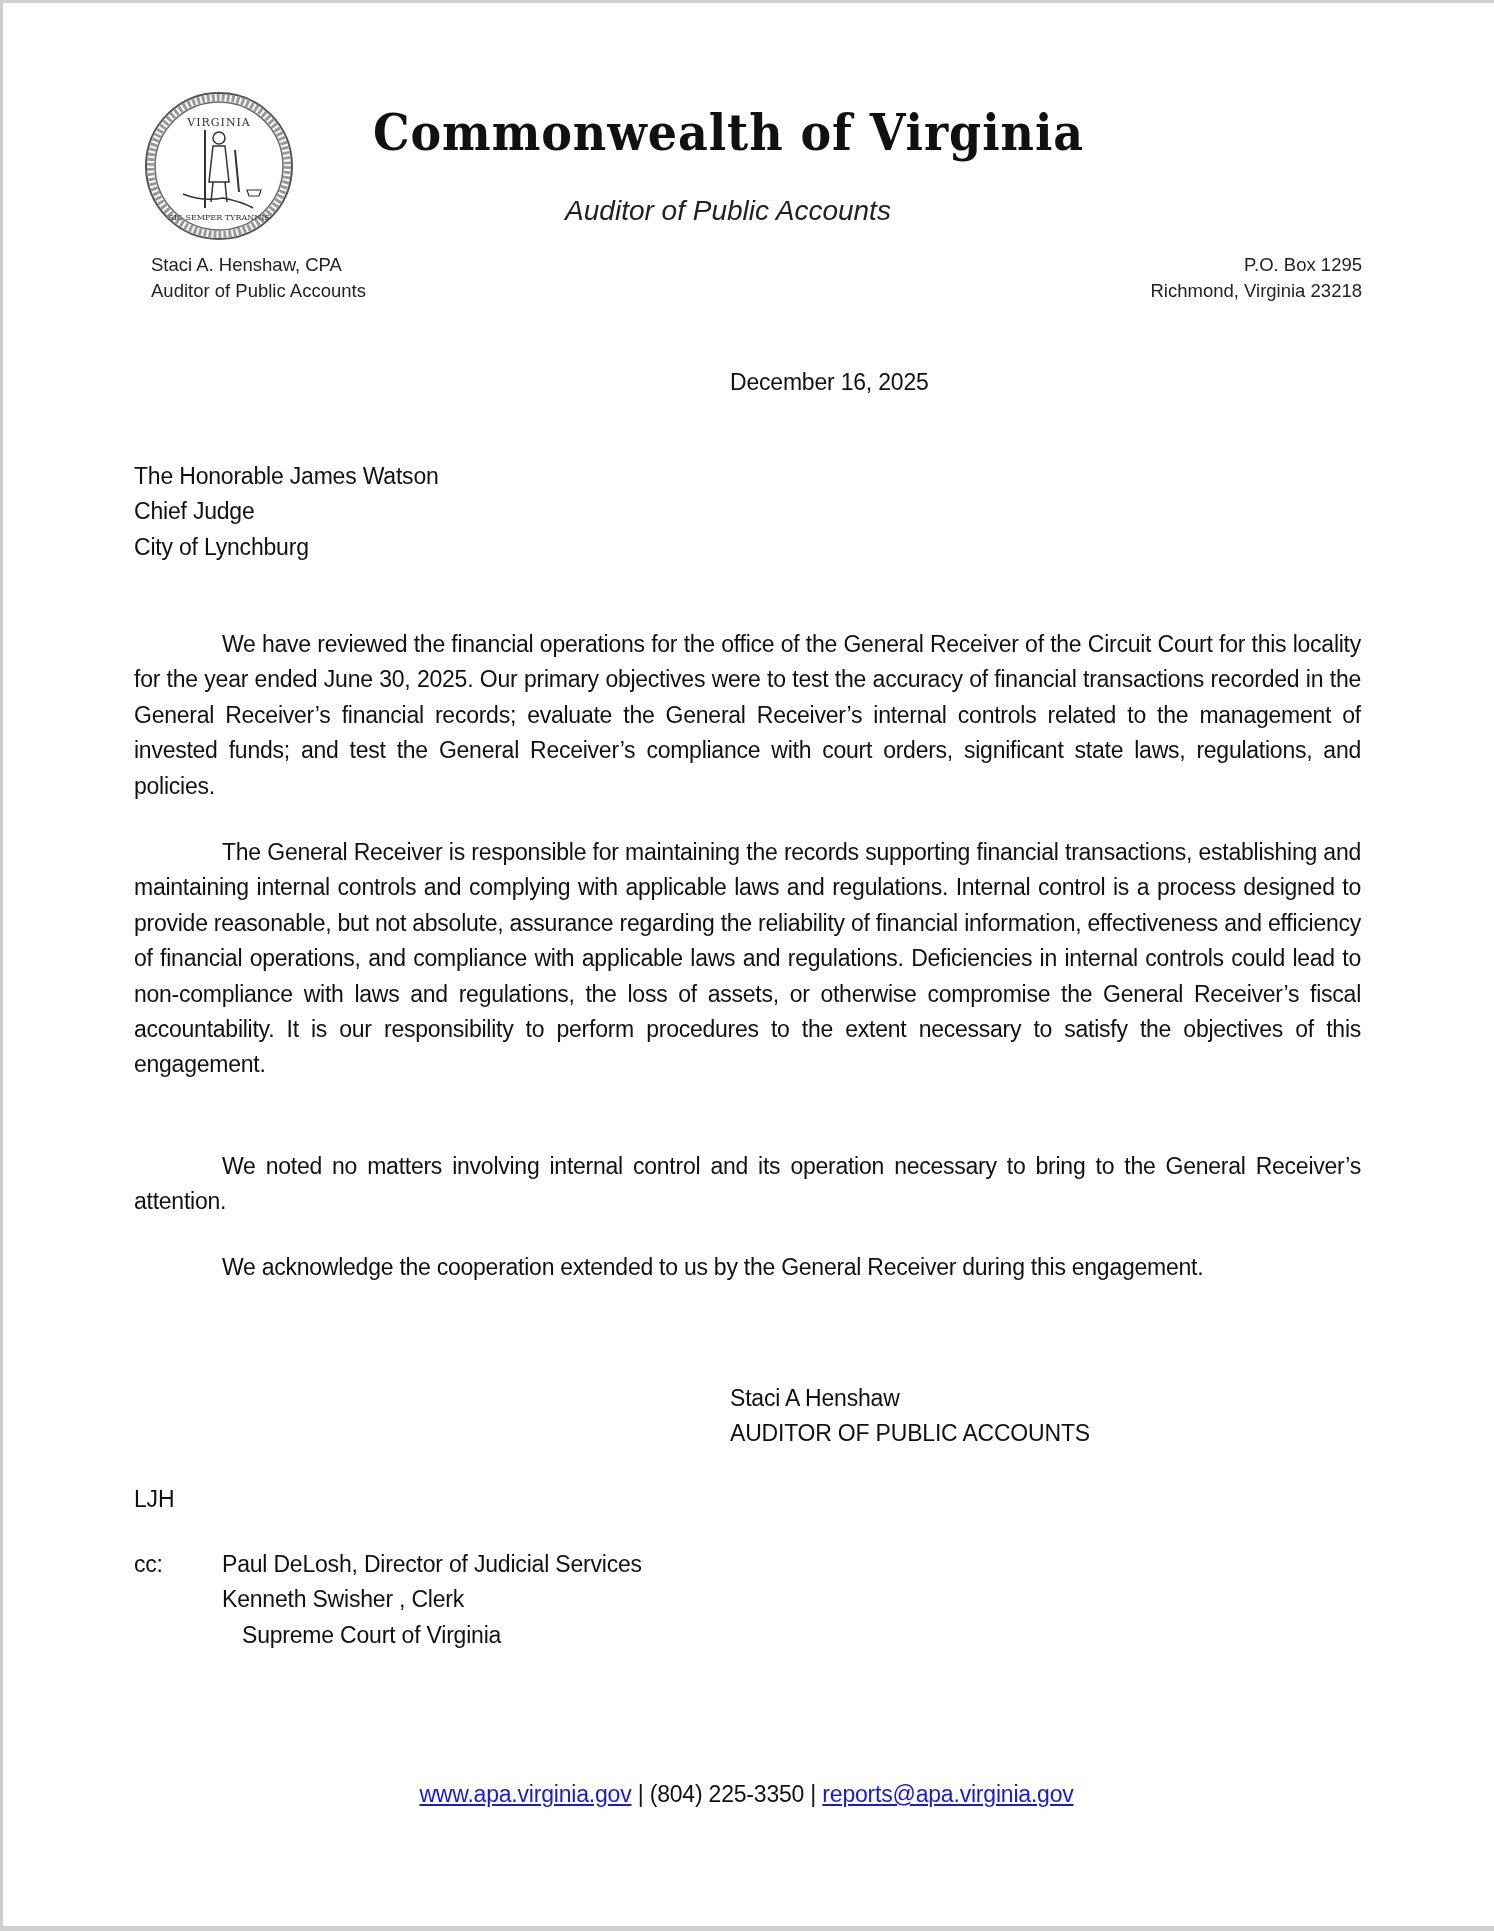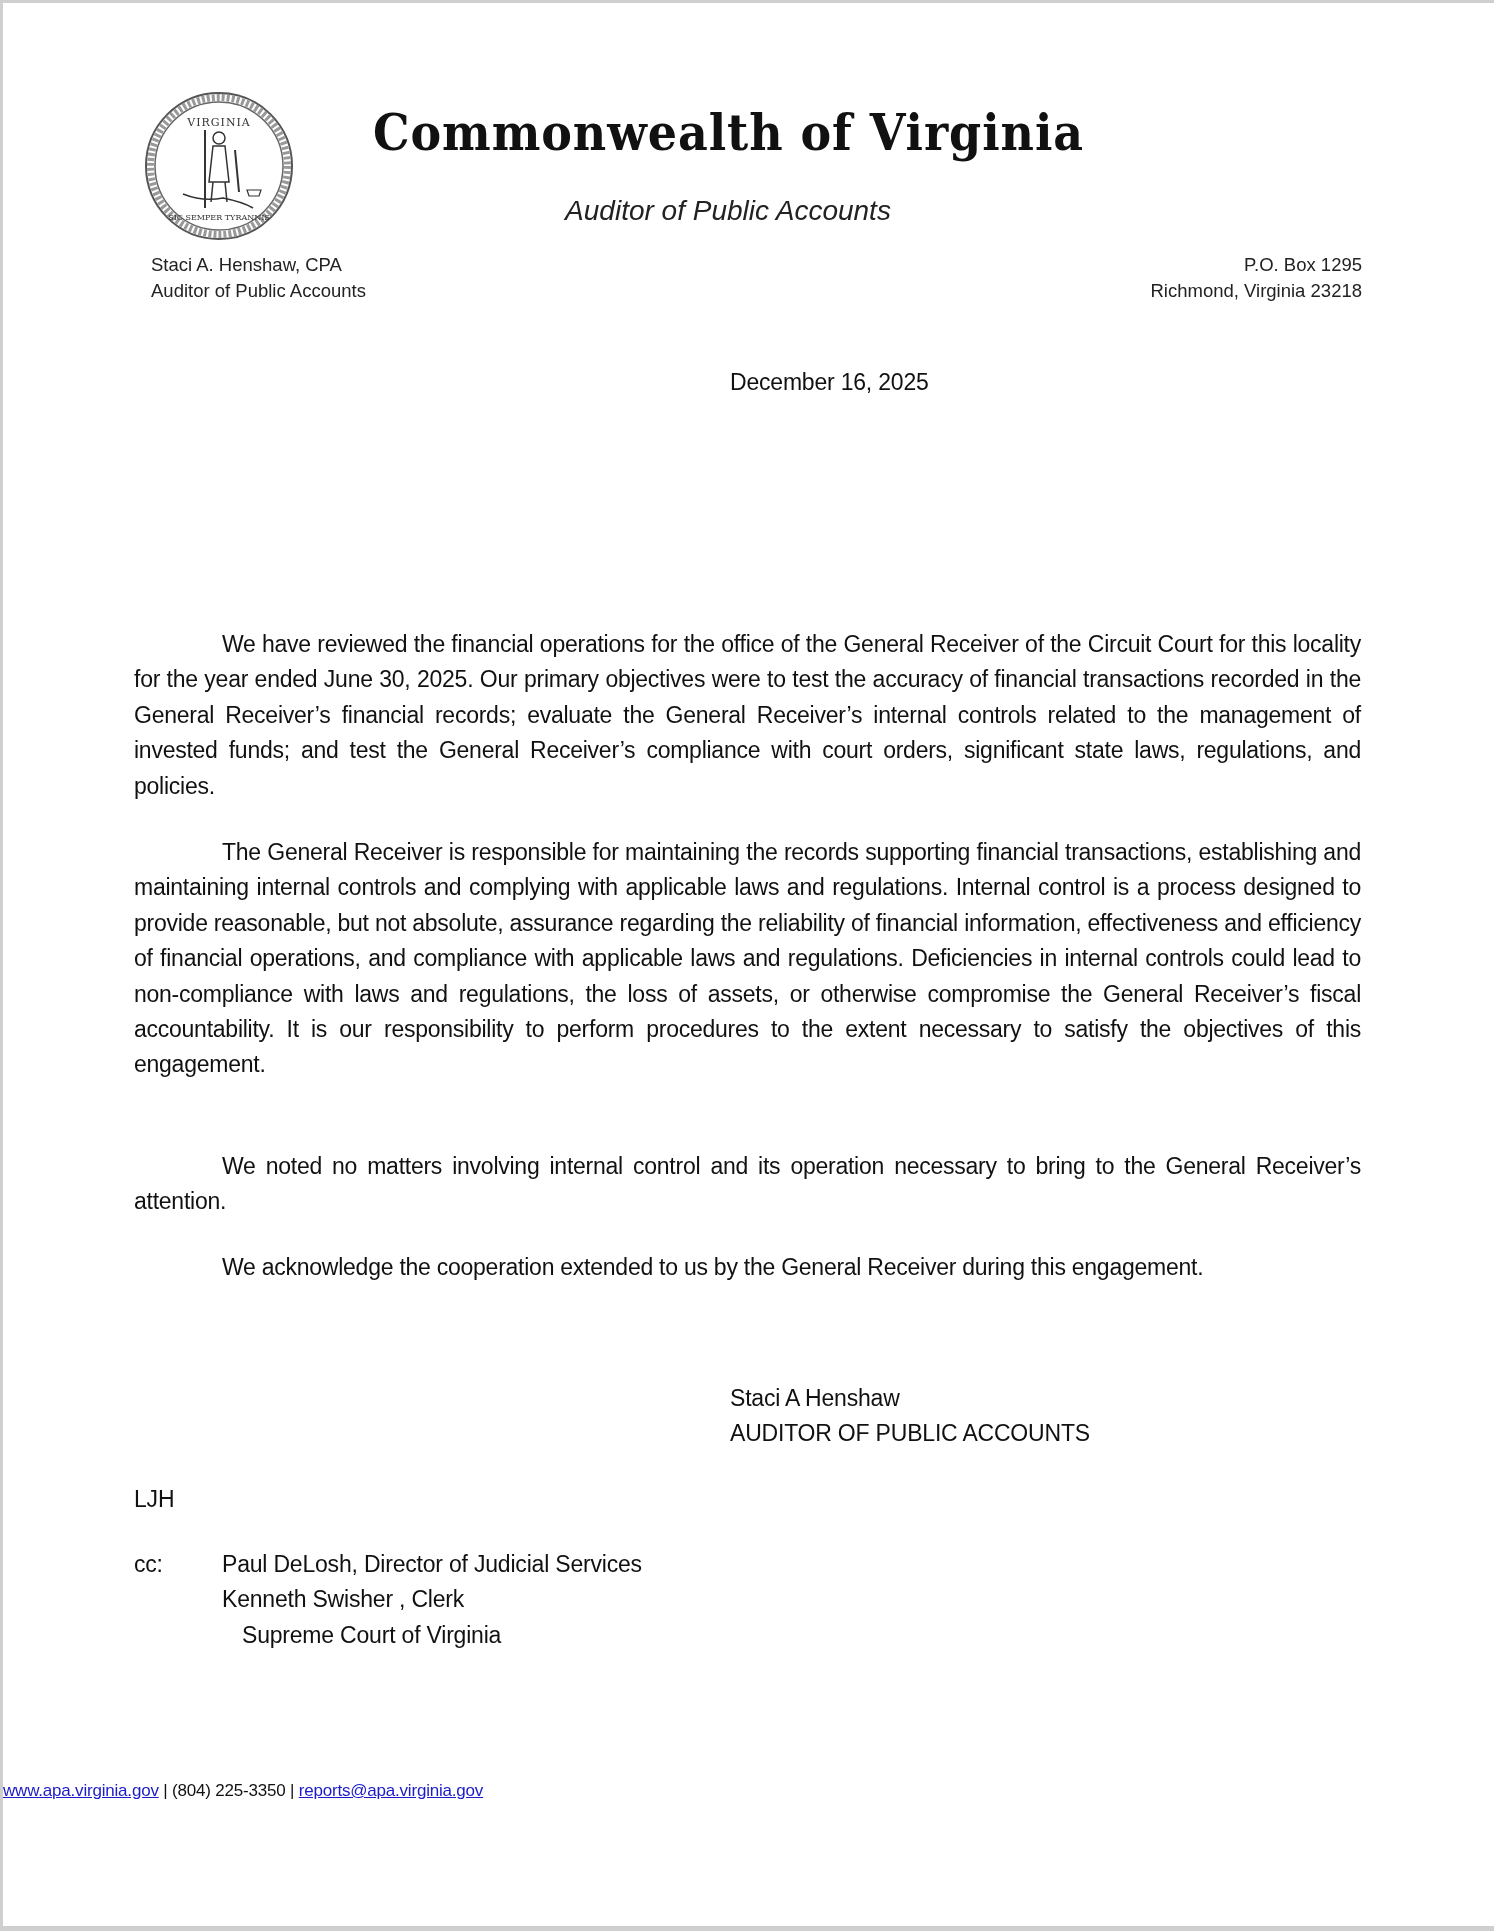--- a/index.html
+++ b/index.html
@@ -56,22 +56,22 @@
   .p1 { top: 624px; }
   .p2 { top: 832px; }
   .p3 { top: 1146px; }
   .p4 { top: 1247px; }
   .sign { left: 727px; top: 1378px; }
   .ljh { left: 131px; top: 1479px; }
   .cc-label { left: 131px; top: 1544px; }
   .cc-list { left: 219px; top: 1544px; }
   .cc-list .indent { padding-left: 20px; }
   .footer {
-    position: absolute; top: 1778px; left: 0; width: 1487px; text-align: left;
-    font-size: 17px; letter-spacing: -0.2px;
+    position: absolute; top: 1778px; left: 0; width: 1487px; text-align: center;
+    font-size: 23px; letter-spacing: -0.2px;
   }
   .footer a { color: #1b1bc8; text-decoration: underline; }
   .footer .sep { color: #111; }
 </style>
 </head>
 <body>
 
 <div class="page">
 
   <div class="seal" title="Seal of the Commonwealth of Virginia">
@@ -103,20 +103,25 @@
     <div>Staci A. Henshaw, CPA</div>
     <div>Auditor of Public Accounts</div>
   </div>
   <div class="abs hdr hdr-right">
     <div>P.O. Box 1295</div>
     <div>Richmond, Virginia 23218</div>
   </div>
 
   <div class="abs txt date">December 16, 2025</div>
 
+  <div class="abs txt addr">
+    <div>The Honorable James Watson</div>
+    <div>Chief Judge</div>
+    <div>City of Lynchburg</div>
+  </div>
 
   <div class="body p1">
       <p>We have reviewed the financial operations for the office of the General Receiver of the Circuit Court for this locality for the year ended June 30, 2025.  Our primary objectives were to test the accuracy of financial transactions recorded in the General Receiver’s financial records; evaluate the General Receiver’s internal controls related to the management of invested funds; and test the General Receiver’s compliance with court orders, significant state laws, regulations, and policies.</p>
     </div>
   <div class="body p2">
       <p>The General Receiver is responsible for maintaining the records supporting financial transactions, establishing and maintaining internal controls and complying with applicable laws and regulations. Internal control is a process designed to provide reasonable, but not absolute, assurance regarding the reliability of financial information, effectiveness and efficiency of financial operations, and compliance with applicable laws and regulations.  Deficiencies in internal controls could lead to non-compliance with laws and regulations, the loss of assets, or otherwise compromise the General Receiver’s fiscal accountability.  It is our responsibility to perform procedures to the extent necessary to satisfy the objectives of this engagement.</p>
     </div>
   <div class="body p3">
       <p>We noted no matters involving internal control and its operation necessary to bring to the General Receiver’s attention.</p>
     </div>

